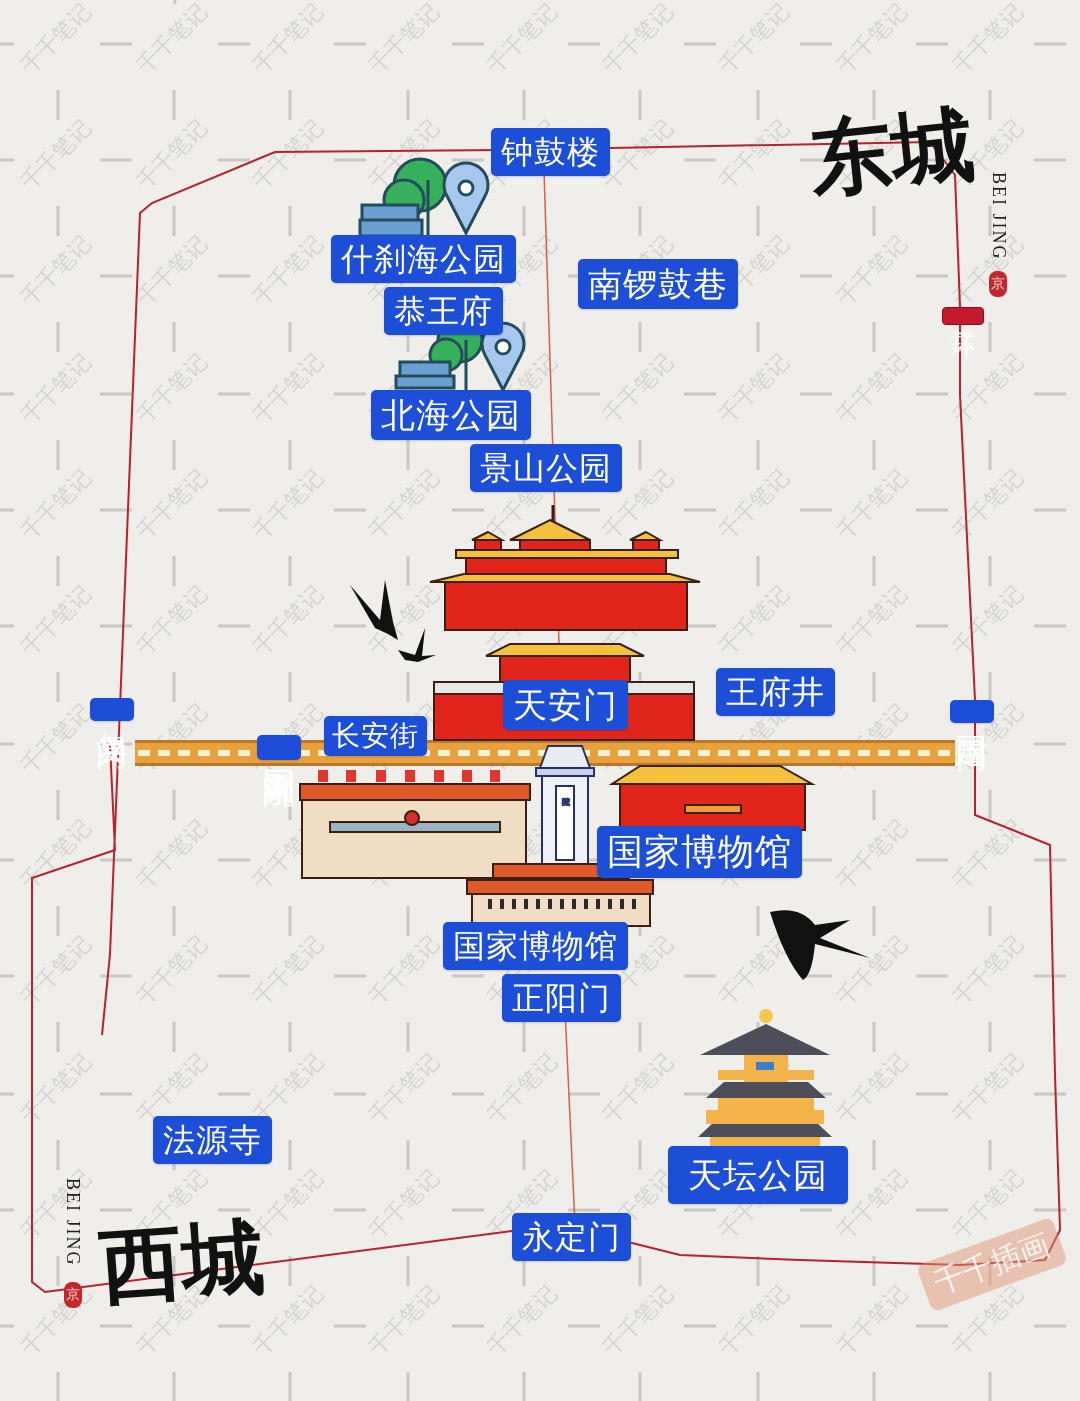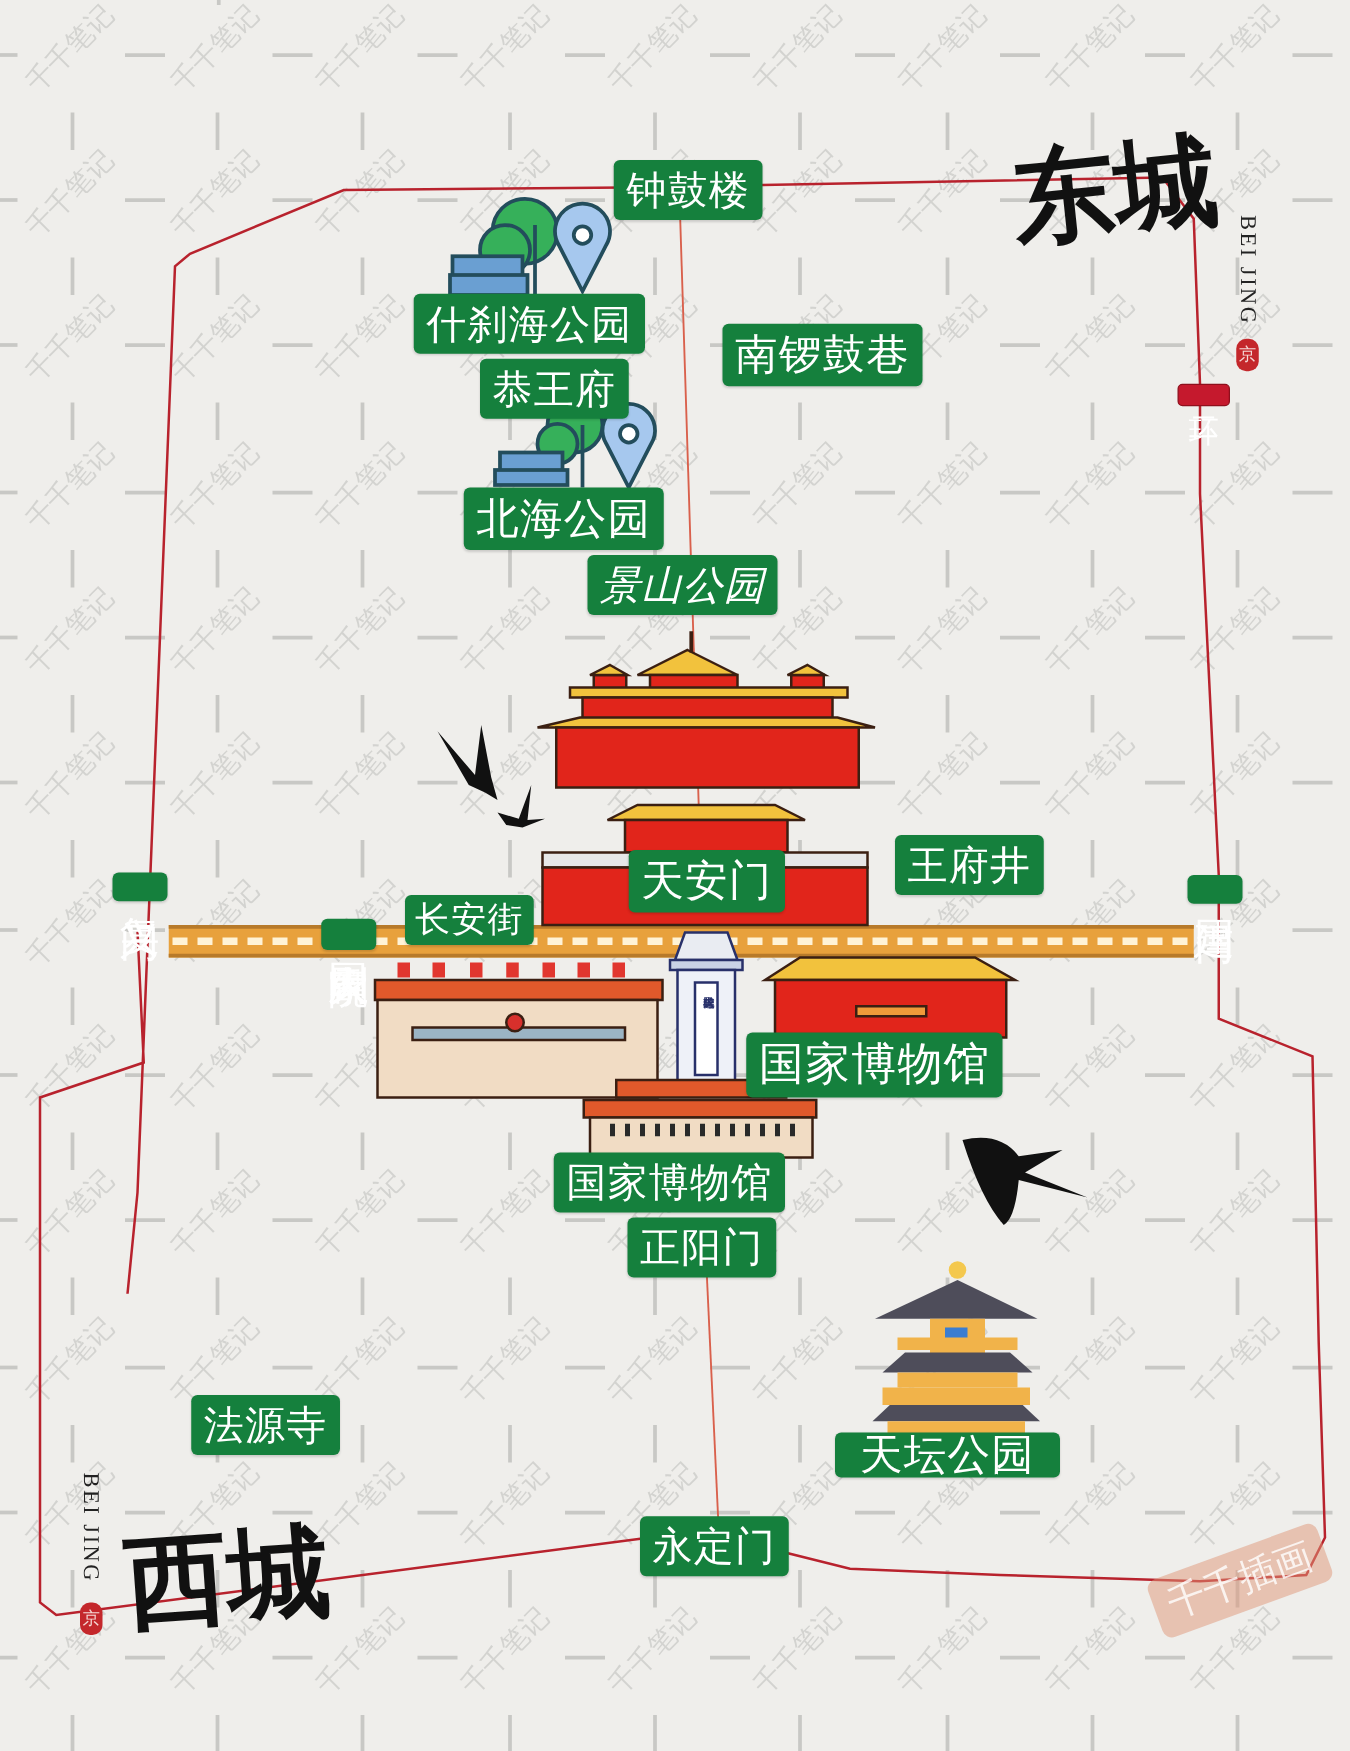--- a/index.html
+++ b/index.html
@@ -1,18 +1,18 @@
 <!DOCTYPE html>
 <html><head>
 <meta charset="utf-8">
 <style>
   html,body{margin:0;padding:0;}
   body{width:1080px;height:1401px;background:#efeeeb;position:relative;overflow:hidden;font-family:"DejaVu Sans","Liberation Sans",sans-serif;}
   #map{position:absolute;left:0;top:0;width:1080px;height:1401px;}
-  .label{position:absolute;background:#15803d;color:#fff;border-radius:5px;
+  .label{position:absolute;background:#1d4ed8;color:#fff;border-radius:5px;
     font-size:32px;line-height:1;padding:8px 10px;white-space:nowrap;
     box-shadow:0 1px 2px rgba(0,0,0,.15);letter-spacing:1px;}
   .label.vert{writing-mode:vertical-rl;text-orientation:upright;padding:10px 6px;}
   .label.big{font-size:38px;}
   .calli{position:absolute;font-family:"DejaVu Serif","Liberation Serif",serif;font-weight:bold;color:#111;}
   .beijing{position:absolute;writing-mode:vertical-rl;font-family:"Liberation Serif","DejaVu Serif",serif;font-size:18px;color:#222;letter-spacing:2px;}
   .seal{position:absolute;background:#c4272b;color:#f4d7d4;border-radius:8px;font-size:14px;width:18px;text-align:center;padding:4px 0;}
   .ring-tag{position:absolute;background:#c5192d;color:#fff;border-radius:4px;font-size:24px;writing-mode:vertical-rl;text-orientation:upright;padding:8px 4px;border:1px solid #8e0f1c;}
   .stamp{position:absolute;background:rgba(224,150,120,.5);color:rgba(255,255,255,.8);font-size:30px;padding:4px 12px;border-radius:8px;transform:rotate(-20deg);}
 </style>
@@ -214,28 +214,28 @@
   <div class="beijing" style="left:62px;top:1178px;">BEI JING</div>
   <div class="seal" style="left:64px;top:1282px;">京</div>
 
   <div class="stamp" style="left:920px;top:1240px;">千千插画</div>
 
   <div class="label" style="left:491px;top:128px;">钟鼓楼</div>
   <div class="label" style="left:331px;top:235px;">什刹海公园</div>
   <div class="label" style="left:384px;top:287px;">恭王府</div>
   <div class="label" style="left:371px;top:390px;font-size:34px;">北海公园</div>
   <div class="label" style="left:578px;top:259px;font-size:34px;">南锣鼓巷</div>
-  <div class="label" style="left:470px;top:444px;font-style:italic;">景山公园</div>
+  <div class="label" style="left:470px;top:444px;">景山公园</div>
   <div class="label" style="left:503px;top:680px;font-size:34px;">天安门</div>
   <div class="label" style="left:716px;top:668px;">王府井</div>
   <div class="label vert" style="left:90px;top:698px;">复兴门</div>
   <div class="label vert" style="left:950px;top:700px;">建国门</div>
   <div class="label vert" style="left:257px;top:735px;">国家大剧院</div>
   <div class="label" style="left:324px;top:716px;font-size:28px;padding:6px 8px;">长安街</div>
   <div class="label" style="left:597px;top:826px;font-size:36px;">国家博物馆</div>
   <div class="label" style="left:443px;top:922px;">国家博物馆</div>
   <div class="label" style="left:502px;top:974px;">正阳门</div>
   <div class="label" style="left:153px;top:1116px;">法源寺</div>
-  <div class="label" style="left:668px;top:1146px;font-size:34px;padding:1px 20px;">天坛公园</div>
+  <div class="label" style="left:668px;top:1146px;font-size:34px;padding:12px 20px;">天坛公园</div>
   <div class="label" style="left:512px;top:1213px;">永定门</div>
 
   <div style="position:absolute;left:557px;top:790px;width:14px;font-size:9px;color:#28306a;line-height:10px;writing-mode:vertical-rl;">人民英雄纪念碑</div>
 </div>
 
 </body></html>

